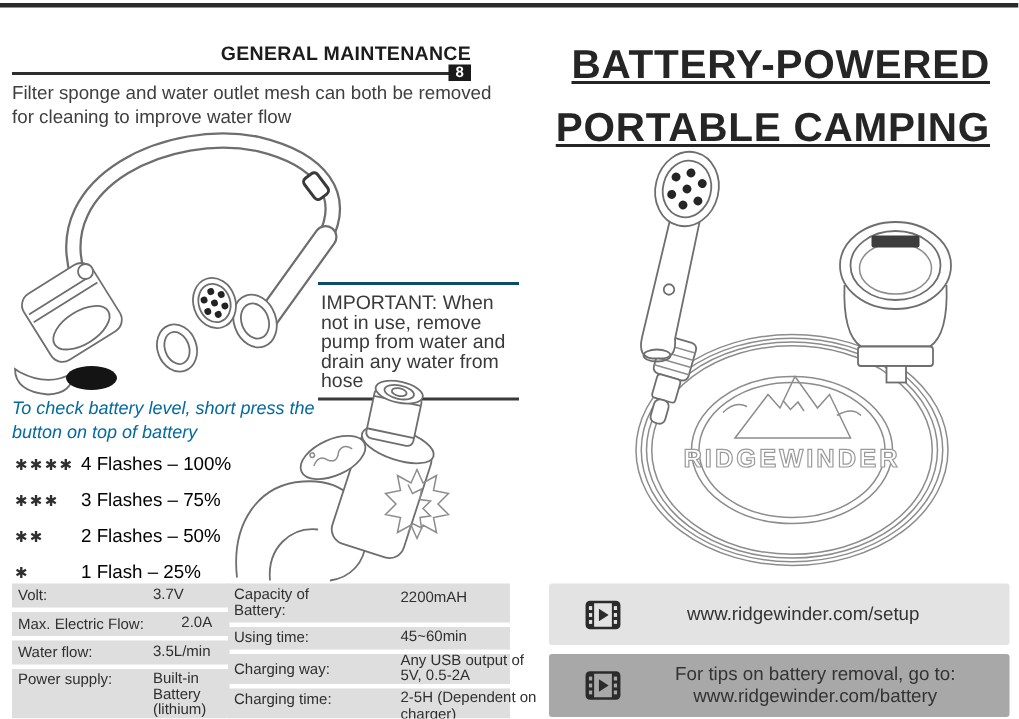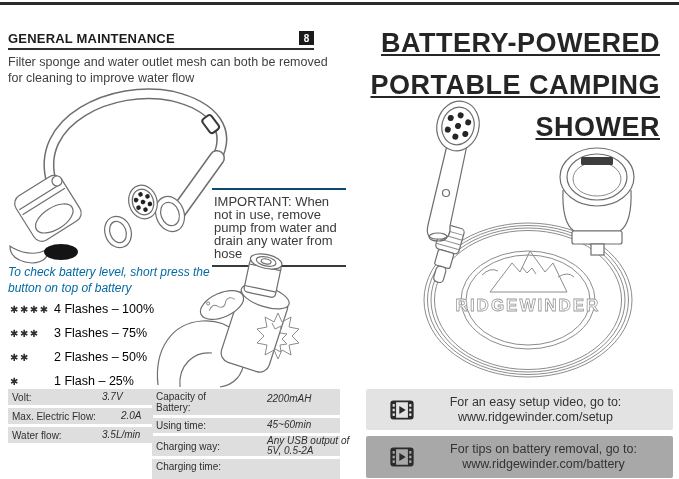--- a/index.html
+++ b/index.html
@@ -5,21 +5,21 @@
   html,body{margin:0;padding:0;}
   body{
     width:679px;height:479px;position:relative;background:#ffffff;
     font-family:"Liberation Sans", sans-serif;color:#3d3d3d;overflow:hidden;
   }
   .abs{position:absolute;}
   
   .top-rule{left:0;top:2px;width:679px;height:3px;background:#2a2a2a;}
   
   .lheader{left:8px;top:28px;width:306px;height:20px;border-bottom:2px solid #2e2e2e;
-    display:flex;align-items:center;justify-content:space-between;}
+    display:flex;align-items:flex-end;justify-content:space-between;flex-direction:column;}
   .lheader .htitle{font-size:13px;font-weight:bold;color:#1c1c1c;letter-spacing:.2px;}
   .pagebox{width:15px;height:14px;background:#1a1a1a;color:#fff;font-size:10px;font-weight:bold;
     display:flex;align-items:center;justify-content:center;}
   .intro{left:8px;top:54px;width:334px;font-size:12.5px;line-height:16px;color:#3f3f3f;}
   .important{left:212px;top:188px;width:130px;border-top:2px solid #0c4a6e;border-bottom:2px solid #3a3a3a;
     padding:5px 2px;font-size:13px;line-height:13px;color:#3a3a3a;}
   .battery-check{left:8px;top:264px;width:212px;font-size:12px;line-height:16px;color:#0369a1;font-style:italic;}
   .flash-list{left:10px;top:302px;width:200px;}
   .flash-row{display:flex;align-items:baseline;height:24px;}
   .flash-row .stars{width:44px;font-size:10px;letter-spacing:1.5px;color:#2f2f2f;}
@@ -28,24 +28,24 @@
   .spec-col{display:flex;flex-direction:column;gap:3px;}
   .spec-left{left:8px;top:389px;width:145px;}
   .spec-right{left:152px;top:389px;width:188px;}
   .spec-row{background:#dedede;display:flex;align-items:flex-start;padding:2px 4px;font-size:10px;color:#2f2f2f;gap:25px;}
   .spec-left .spec-row{min-height:12px;}
   .spec-left .r1,.spec-left .r2,.spec-left .r3{height:12px;align-items:center;}
   .spec-left .r4{height:29px;}
   .spec-right .r1{height:22px;}
   .spec-right .r2{height:11px;align-items:center;}
   .spec-right .r3{height:16px;align-items:center;}
-  .spec-right .r4{height:16px;flex-direction:column;}
+  .spec-right .r4{height:16px;}
   .spec-row .slabel{white-space:nowrap;}
   .spec-right .spec-row .slabel{white-space:normal;width:86px;flex:none;line-height:11px;}
-  .spec-row .sval{margin-left:auto;flex:none;line-height:10.5px;font-style:italic;}
+  .spec-row .sval{margin-left:auto;flex:none;line-height:10.5px;}
   .spec-left .spec-row .sval{width:47px;text-align:left;}
   .spec-right .spec-row .sval{width:92px;text-align:left;}
   
   .rtitle{left:366px;top:22px;width:294px;text-align:right;font-weight:bold;color:#252525;
     font-size:27px;line-height:42px;letter-spacing:.5px;text-decoration:underline;}
   .info-box{left:366px;width:307px;border-radius:2px;display:flex;align-items:center;}
   .box1{top:389px;height:41px;background:#e3e3e3;}
   .box2{top:436px;height:42px;background:#a8a8a8;gap:16px;}
   .info-box .icon-wrap{margin-left:22px;flex:none;width:28px;height:28px;}
   .info-box .info-text{flex:1;text-align:center;font-size:12.5px;line-height:15px;color:#333;margin-right:18px;}
@@ -155,20 +155,24 @@
     <span class="sval">3.7V</span>
   </div>
   <div class="spec-row r2">
     <span class="slabel">Max. Electric Flow:</span>
     <span class="sval" style="width:30px;">2.0A</span>
   </div>
   <div class="spec-row r3">
     <span class="slabel">Water flow:</span>
     <span class="sval">3.5L/min</span>
   </div>
+  <div class="spec-row r4">
+    <span class="slabel">Power supply:</span>
+    <span class="sval">Built-in Battery (lithium)</span>
+  </div>
 </div>
 
 <div class="abs spec-col spec-right">
   <div class="spec-row r1">
     <span class="slabel">Capacity of Battery:</span>
     <span class="sval" style="margin-top:3px;">2200mAH</span>
   </div>
   <div class="spec-row r2">
     <span class="slabel" style="line-height:normal;">Using time:</span>
     <span class="sval">45~60min</span>
@@ -179,21 +183,20 @@
   </div>
   <div class="spec-row r4">
     <span class="slabel">Charging time:</span>
     <span class="sval">2-5H (Dependent on charger)</span>
   </div>
 </div>
 
 <div class="abs rtitle">
   <div>BATTERY-POWERED</div>
   <div>PORTABLE CAMPING</div>
-  <div>SHOWER</div>
 </div>
 
 <svg class="abs" style="left:366px;top:95px;" width="307" height="292" viewBox="0 0 307 292">
 
   <g>
     <ellipse cx="162" cy="205" rx="104" ry="77" class="line-soft"></ellipse>
     <ellipse cx="162" cy="205" rx="100.5" ry="74.5" class="line-soft"></ellipse>
     <ellipse cx="162" cy="205" rx="97" ry="72" class="line-soft"></ellipse>
     <ellipse cx="162" cy="205" rx="93.5" ry="69.5" class="line-soft"></ellipse>
     <ellipse cx="162" cy="205" rx="67" ry="49" class="line-soft"></ellipse>
@@ -251,21 +254,20 @@
       <rect x="4.3" y="7.5" width="2" height="2.4" fill="#e3e3e3"></rect>
       <rect x="4.3" y="11.8" width="2" height="2.4" fill="#e3e3e3"></rect>
       <rect x="4.3" y="16.1" width="2" height="2.4" fill="#e3e3e3"></rect>
       <rect x="19.7" y="7.5" width="2" height="2.4" fill="#e3e3e3"></rect>
       <rect x="19.7" y="11.8" width="2" height="2.4" fill="#e3e3e3"></rect>
       <rect x="19.7" y="16.1" width="2" height="2.4" fill="#e3e3e3"></rect>
       <polygon points="10.5,9.2 16.5,13 10.5,16.8" fill="#2b2b2b"></polygon>
     </svg>
   </span>
   <span class="info-text">
-    <div>For an easy setup video, go to:</div>
     <div>www.ridgewinder.com/setup</div>
   </span>
 </div>
 
 <div class="abs info-box box2">
   <span class="icon-wrap">
     <svg width="28" height="28" viewBox="0 0 26 26">
       <rect x="3" y="5" width="20" height="16" rx="2" fill="none" stroke="#2b2b2b" stroke-width="1.6"></rect>
       <rect x="3" y="5" width="4.5" height="16" fill="#2b2b2b"></rect>
       <rect x="18.5" y="5" width="4.5" height="16" fill="#2b2b2b"></rect>

